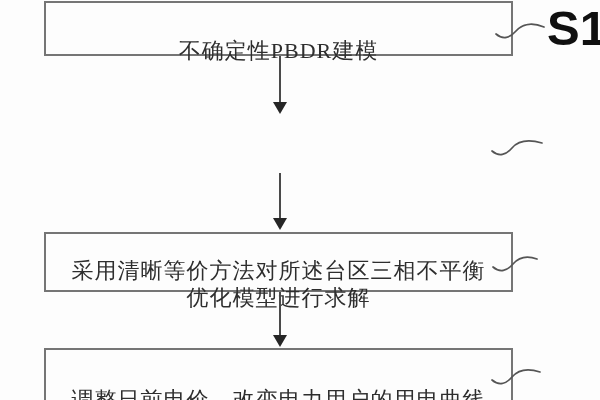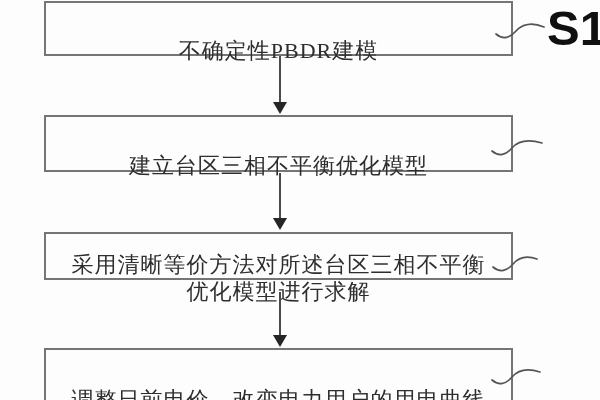--- a/index.html
+++ b/index.html
@@ -26,21 +26,21 @@
     font-size: 22px;
     line-height: 27px;
     color: #2e2e2e;
     text-align: center;
     white-space: pre-line;
     letter-spacing: 1px;
     margin-top: 44px;
   }
   #box-1 { top: 1px;   height: 55px; }
   #box-2 { top: 115px; height: 57px; }
-  #box-3 { top: 232px; height: 48px; }
+  #box-3 { top: 232px; height: 60px; }
   #box-4 { top: 348px; height: 58px; }
 
   .flow-arrow {
     position: absolute;
     left: 272px;
     width: 16px;
   }
   .flow-arrow .shaft {
     position: absolute;
     left: 7px;
@@ -97,23 +97,20 @@
 
   <div class="flow-box" id="box-1">
     <div class="box-text">不确定性PBDR建模</div>
   </div>
 
   <div class="flow-arrow" id="arrow-1">
     <div class="shaft"></div>
     <div class="head"></div>
   </div>
 
-  <div class="flow-box" id="box-2">
-    <div class="box-text">建立台区三相不平衡优化模型</div>
-  </div>
 
   <div class="flow-arrow" id="arrow-2">
     <div class="shaft"></div>
     <div class="head"></div>
   </div>
 
   <div class="flow-box" id="box-3">
     <div class="box-text">采用清晰等价方法对所述台区三相不平衡
 优化模型进行求解</div>
   </div>

